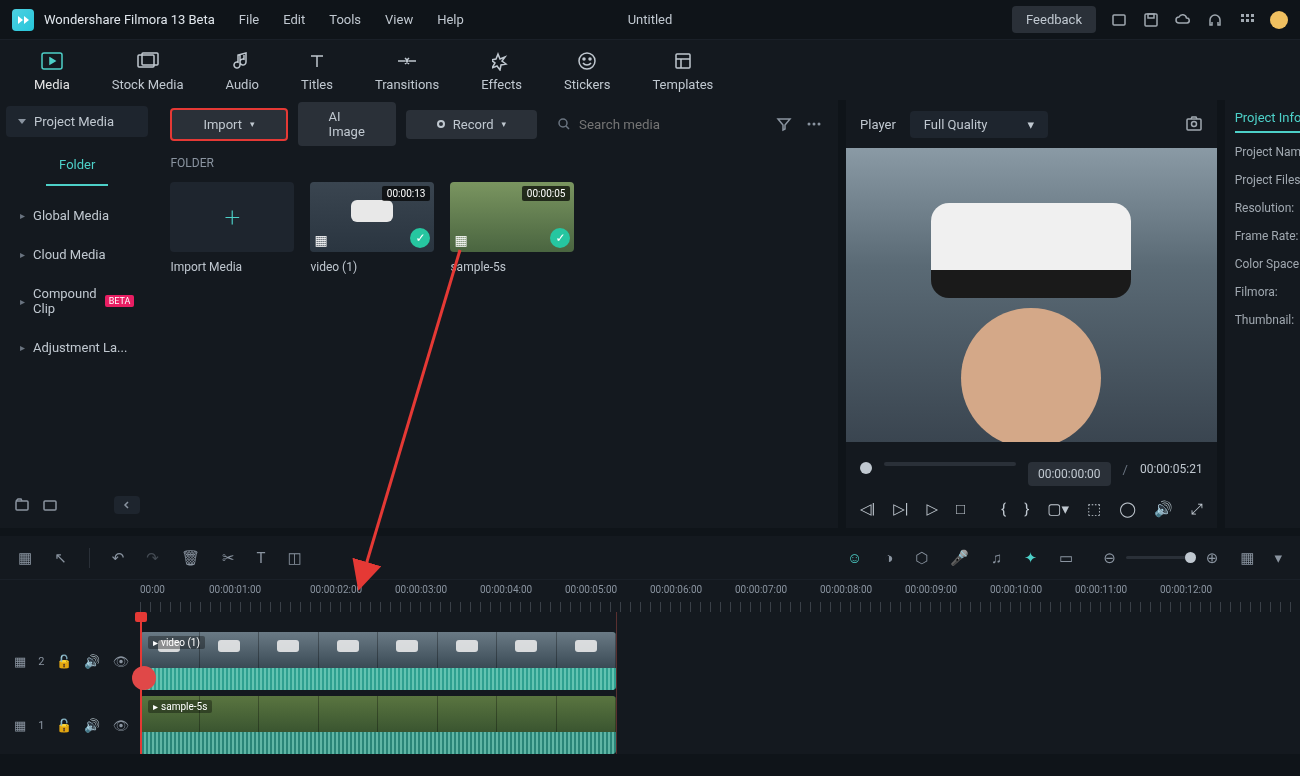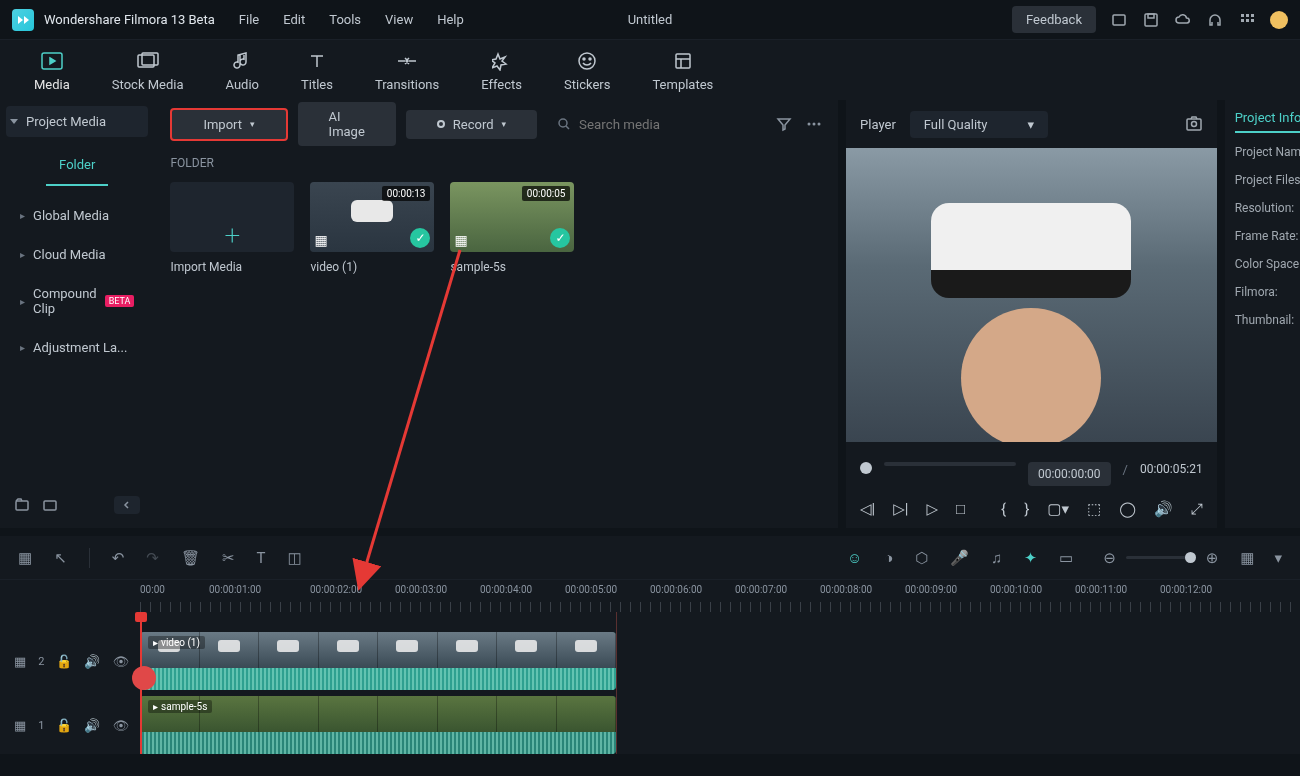--- a/index.html
+++ b/index.html
@@ -14,42 +14,42 @@
 .titlebar .feedback { background: #2a3038; padding: 6px 14px; border-radius: 4px; color: #c0c8d0; cursor: pointer; }
 .titlebar .ticon { width: 18px; height: 18px; display: flex; align-items: center; justify-content: center; cursor: pointer; }
 
 .tabs { height: 60px; display: flex; align-items: center; padding: 0 34px; gap: 42px; background: #14191f; }
 .tab { display: flex; flex-direction: column; align-items: center; gap: 4px; cursor: pointer; color: #c0c8d0; }
 .tab.active { color: #e5e5e5; }
 .tab .ticon { font-size: 20px; height: 24px; display: flex; align-items: center; }
 
 .main { display: flex; height: 428px; }
 .sidebar { width: 172px; background: #14191f; padding: 6px; display: flex; flex-direction: column; }
-.sidebar .pm { background: #1e252e; padding: 8px 4px; border-radius: 4px; display: flex; align-items: center; gap: 8px; margin-bottom: 8px; }
+.sidebar .pm { background: #1e252e; padding: 8px 12px; border-radius: 4px; display: flex; align-items: center; gap: 8px; margin-bottom: 8px; }
 .sidebar .pm::before { content: ''; width: 0; height: 0; border-left: 4px solid transparent; border-right: 4px solid transparent; border-top: 5px solid #8a94a0; }
 .sidebar .folder { color: #4dd0c8; text-align: center; padding: 12px 0; border-bottom: 2px solid #4dd0c8; margin: 0 40px 12px; }
 .sidebar .item { padding: 10px 14px; display: flex; align-items: center; gap: 8px; cursor: pointer; border-radius: 4px; margin-bottom: 4px; }
 .sidebar .item::before { content: '▸'; color: #6a7480; font-size: 10px; }
 .sidebar .bottom { margin-top: auto; display: flex; align-items: center; gap: 12px; padding: 8px; }
 .sidebar .bottom .bk { margin-left: auto; background: #1e252e; padding: 4px 8px; border-radius: 4px; }
 .badge { background: #e91e63; color: #fff; font-size: 9px; padding: 1px 4px; border-radius: 2px; margin-left: auto; }
 
 .content { flex: 1; background: #14191f; padding: 0 16px; display: flex; flex-direction: column; }
 .toolbar { height: 48px; display: flex; align-items: center; gap: 10px; }
 .btn { padding: 7px 31px; border-radius: 4px; background: #2a3038; display: flex; align-items: center; gap: 8px; cursor: pointer; }
 .btn.import { border: 2px solid #e53935; }
 .btn .chev { font-size: 9px; }
 .btn .rec { width: 8px; height: 8px; border-radius: 50%; border: 2px solid #c0c8d0; }
 .search { flex: 1; max-width: 240px; display: flex; align-items: center; gap: 8px; padding: 7px 10px; color: #6a7480; }
 .search input { background: transparent; border: none; color: #c0c8d0; outline: none; flex: 1; }
 .tb-right { margin-left: auto; display: flex; gap: 14px; align-items: center; }
 .folder-label { color: #8a94a0; font-size: 12px; padding: 8px 0 12px; }
 .thumbs { display: flex; gap: 16px; }
 .thumb { width: 124px; }
-.thumb .box { width: 124px; height: 70px; background: #1e252e; border-radius: 4px; position: relative; overflow: hidden; display: flex; align-items: flex-end; justify-content: center; }
+.thumb .box { width: 124px; height: 70px; background: #1e252e; border-radius: 4px; position: relative; overflow: hidden; display: flex; align-items: center; justify-content: center; }
 .thumb .box.plus { cursor: pointer; }
 .thumb .plus-icon { color: #4dd0c8; font-size: 28px; font-weight: 200; }
 .thumb .dur { position: absolute; top: 4px; right: 4px; background: rgba(0,0,0,0.7); color: #fff; font-size: 10px; padding: 2px 5px; border-radius: 2px; }
 .thumb .check { position: absolute; bottom: 4px; right: 4px; width: 20px; height: 20px; background: #26c6a0; border-radius: 50%; display: flex; align-items: center; justify-content: center; color: #fff; font-size: 12px; }
 .thumb .filmicon { position: absolute; bottom: 4px; left: 4px; color: #fff; font-size: 14px; }
 .thumb .label { margin-top: 8px; color: #c0c8d0; font-size: 12px; }
 .vr-thumb { background: linear-gradient(180deg, #3a4550 0%, #2a3540 100%); width: 100%; height: 100%; position: relative; }
 .vr-thumb::after { content: ''; position: absolute; top: 18px; left: 50%; transform: translateX(-50%); width: 42px; height: 22px; background: #e8e8e8; border-radius: 6px; }
 .tree-thumb { background: linear-gradient(180deg, #7a9560 0%, #4a6540 100%); width: 100%; height: 100%; }
 

